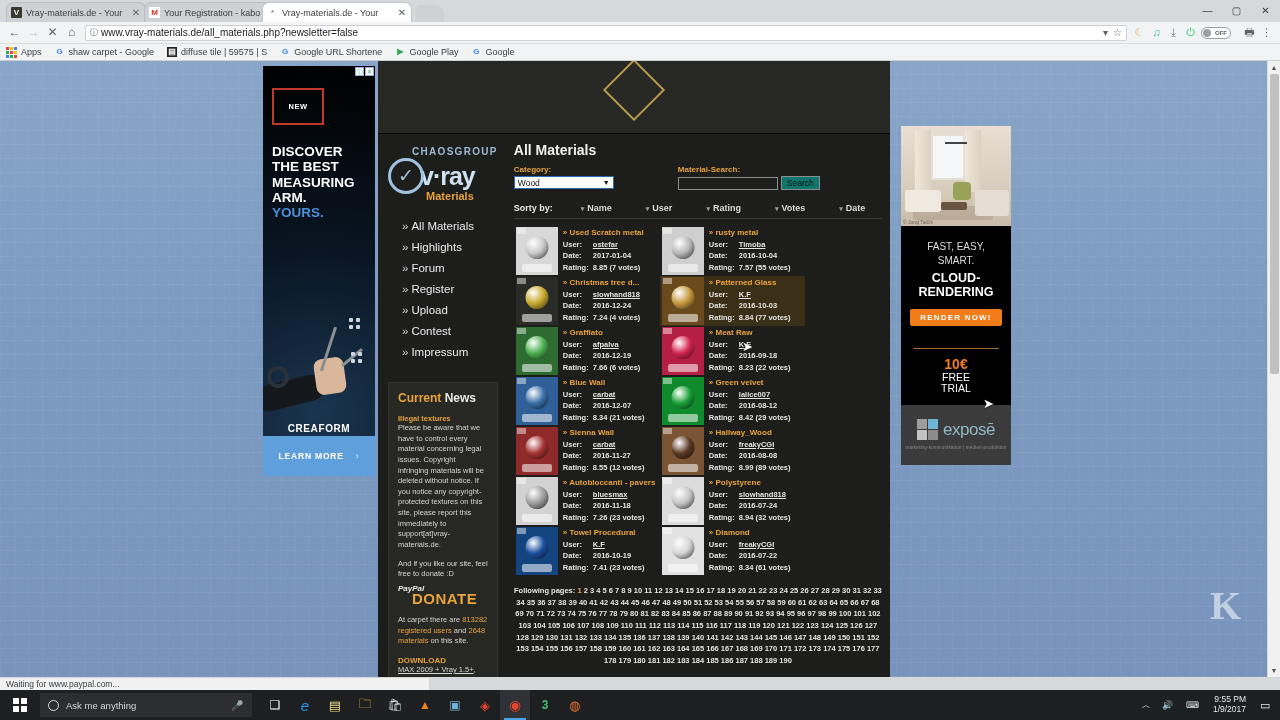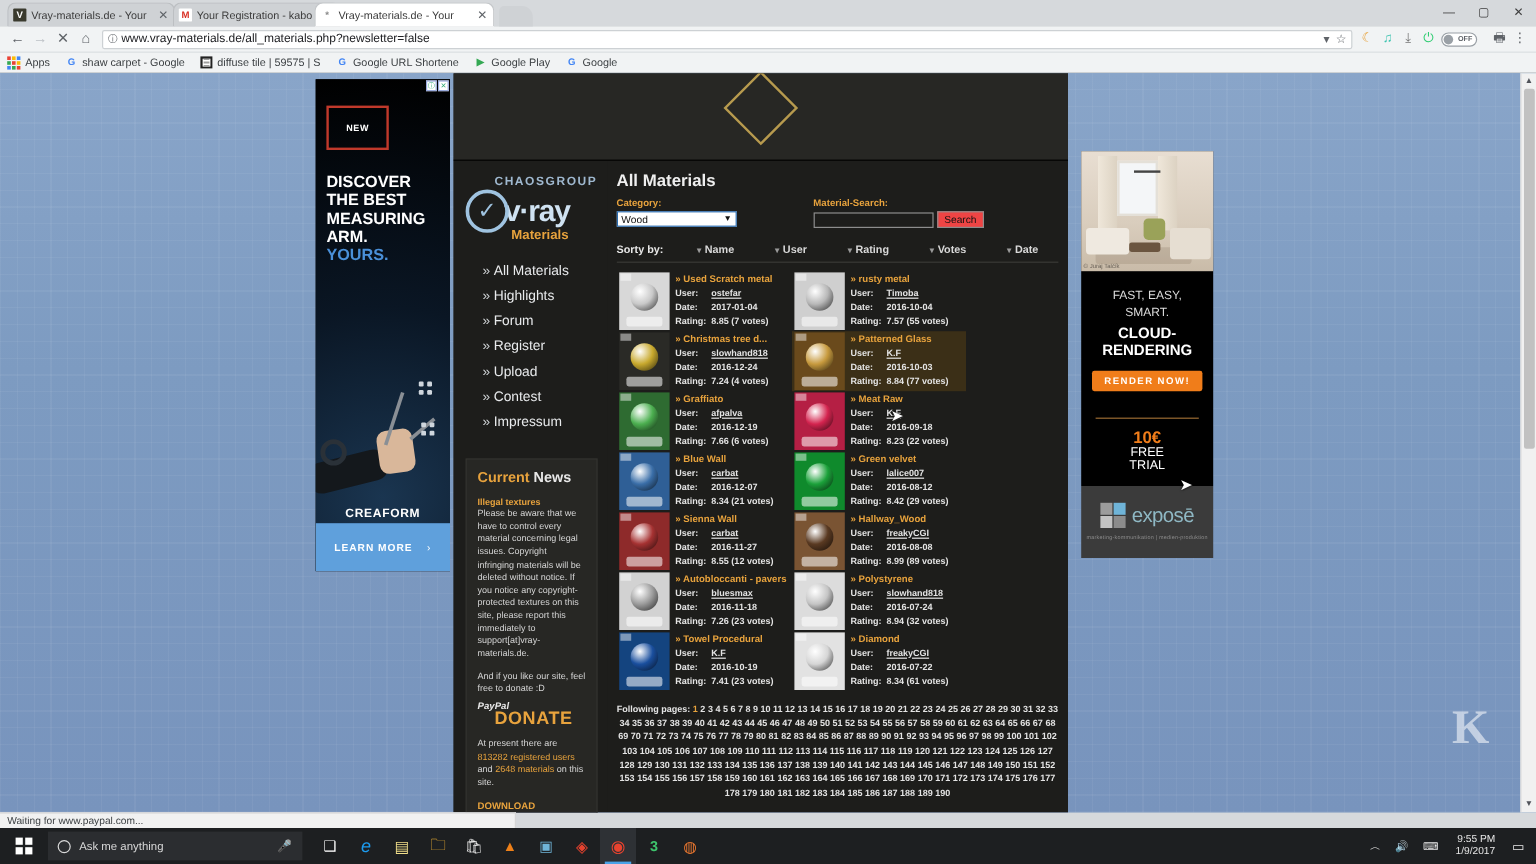--- a/index.html
+++ b/index.html
@@ -122,21 +122,21 @@
   .allmat span { color:#efefef; }
   .filters { display:flex; margin-top:7px; }
   .fgroup { margin-right:64px; }
   .flabel { color:#e8a33d; font-size:8px; font-weight:bold; margin-bottom:2px; }
   .selbox { width:100px; height:13px; background:#fff; border:1px solid #2b6cb0;
     font-size:8.5px; color:#111; display:flex; align-items:center;
     padding:0 3px; justify-content:space-between;gap:35px; }
   .selbox .car { font-size:7px; }
   .srow { display:flex; align-items:center; }
   .sinput { width:100px; height:13px; background:#1d1d1b; border:1px solid #8d8d8d; }
-  .sbtn { height:14px; margin-left:3px; padding:0 5px; background:#ef4444;
+  .sbtn { height:14px; margin-left:3px; padding:0 5px; background:#0f766e;
     border:1px solid #8d8d8d; font-size:8.5px; color:#111; line-height:12px; }
 
   .sortrow { display:flex; align-items:center; margin-top:13px; padding-bottom:5px;
     border-bottom:1px solid #3a3a36; font-size:9px; }
   .sortlbl { color:#e8e8e8; font-weight:bold; margin-right:28px; }
   .sortitem { color:#d8d8d8; font-weight:bold; margin-right:34px; }
   .sortitem .tri { color:#9a9a9a; font-size:7px; margin-right:3px; }
 
   .grid { display:flex; margin-top:7px; }
   .col { width:145px; }
@@ -432,21 +432,21 @@
         <div class="newsbox">
           <div class="newsttl">
             <b>Current</b><span> News</span>
           </div>
           <div class="newshead">Illegal textures</div>
           <div class="newstxt">Please be aware that we have to control every material concerning legal issues. Copyright infringing materials will be deleted without notice. If you notice any copyright-protected textures on this site, please report this immediately to support[at]vray-materials.de.</div>
           <div class="newstxt sp">And if you like our site, feel free to donate :D</div>
           <div class="paypal">PayPal</div>
           <div class="donate">DONATE</div>
           <div class="newstxt sp">
-            <span>At present there are </span><span class="orange">813282 registered users</span><span> and </span><span class="orange">2648 materials</span><span> on this site.</span>
+            <span>At carpet there are </span><span class="orange">813282 registered users</span><span> and </span><span class="orange">2648 materials</span><span> on this site.</span>
           </div>
           <div class="dl">DOWNLOAD</div>
           <div class="dltxt">
             <u>MAX 2009 + Vray 1.5+</u><span>, </span><br>
             
           </div>
         </div>
 
       </div>
 

